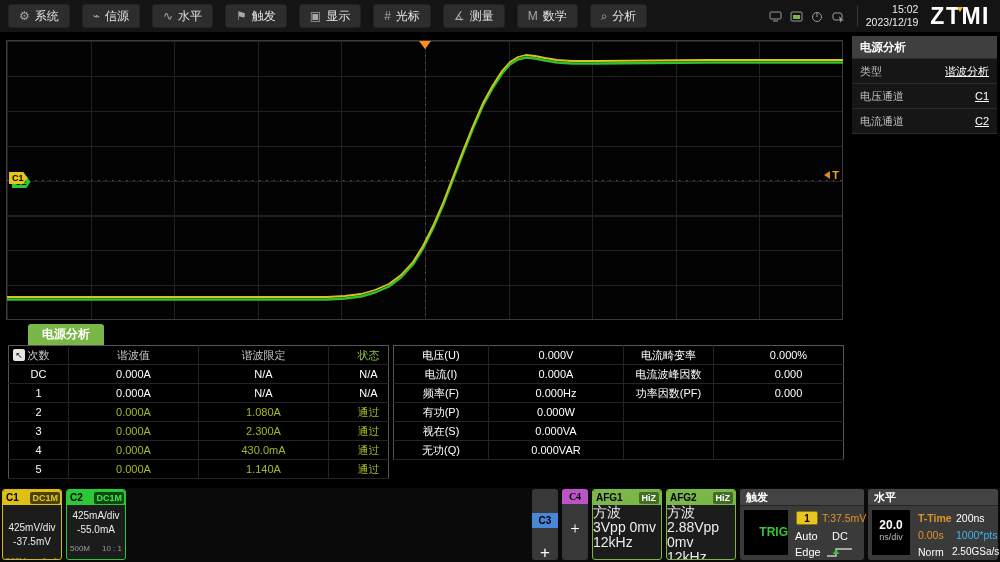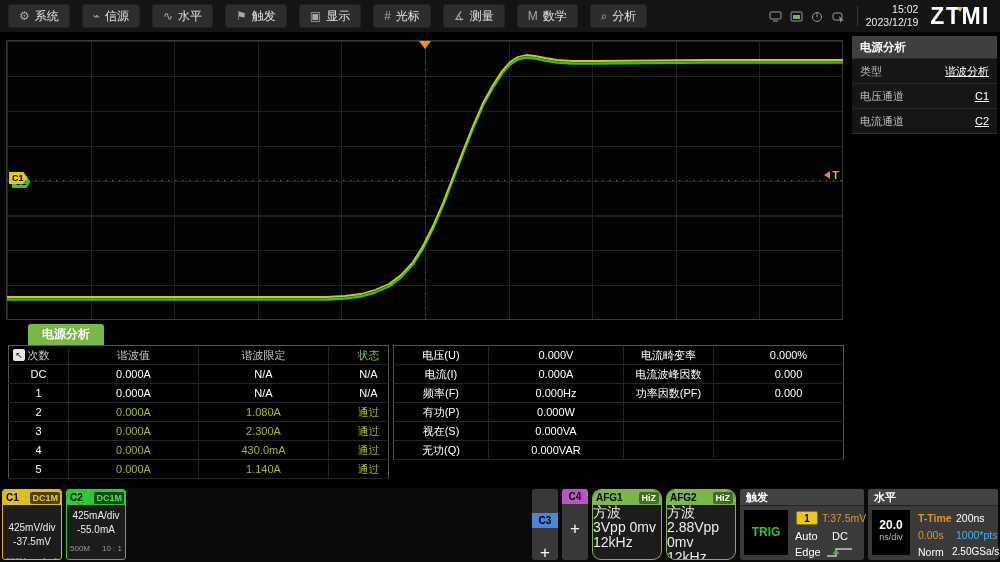--- a/index.html
+++ b/index.html
@@ -88,37 +88,37 @@
   .box-c1 .bdg { background:rgba(20,20,0,0.72); color:#dfc73a; }
   .box-c2 { left:66px; width:60px; border:1px solid #2dc838; }
   .box-c2 .hd { background:#2dc838; }
   .box-c2 .bdg { background:rgba(0,25,0,0.72); color:#49e455; }
   .minibox { position:absolute; top:1px; width:26px; height:71px; border-radius:3px;
     overflow:hidden; background:#383838; }
   .minibox .hd { height:15px; text-align:center; font-size:10px; font-weight:bold;
     color:#000; line-height:15px; }
   .minibox .plus { text-align:center; font-size:17px; color:#fff; line-height:50px; }
   .box-c3 { left:532px; } .box-c3 .hd { background:#4a86d8;margin-top:24px; }
-  .box-c4 { left:562px; } .box-c4 .hd { background:#bb55c5; }
+  .box-c4 { left:562px;font-family:Liberation Serif, serif; } .box-c4 .hd { background:#bb55c5; }
   .afgbox { position:absolute; top:1px; width:70px; height:71px; border:1px solid #7ab648;
-    border-radius:9px; overflow:hidden; background:#1c1c1c; }
+    border-radius:3px; overflow:hidden; background:#1c1c1c; }
   .afgbox .hd { height:15px; background:#7ab648; display:flex; align-items:center;
     font-size:10px; font-weight:bold; }
   .afgbox .hd .nm { color:#000; padding-left:3px; }
   .afgbox .hd .bdg { margin-left:auto; margin-right:2px; background:rgba(0,20,0,0.45);
     color:#fff; font-size:9px; padding:0 3px; border-radius:2px; line-height:12px; }
   .afgbox .ln { text-align:left; font-size:14px; color:#ececec; line-height:15px; }
   .afgbox .ln:first-of-type { margin-top:3px; }
   .graybox { position:absolute; top:1px; height:71px; background:#3a3a3a; border-radius:3px; }
   .graybox .hd { height:17px; line-height:17px; padding:0 6px; font-size:11px; font-weight:bold;
     color:#fff; background:#434343; border-bottom:1px solid #262626;
     border-radius:3px 3px 0 0; }
   .box-trig { left:740px; width:124px; }
   .trig-rect { position:absolute; left:4px; top:21px; width:44px; height:45px; background:#000;
-    color:#35c435; font-size:12px; font-weight:bold; text-align:center; line-height:45px; }
+    color:#35c435; font-size:12px; font-weight:bold; text-align:right; line-height:45px; }
   .trig-badge { position:absolute; left:56px; top:22px; width:22px; height:14px;
     background:#e8c61e; color:#000; font-size:10px; font-weight:bold; text-align:center;
     line-height:14px; border-radius:2px; border:1px solid #8a7410; }
   .trig-mode { position:absolute; left:55px; top:41px; font-size:11px; color:#fff; }
   .trig-type { position:absolute; left:55px; top:57px; font-size:11px; color:#fff; }
   .trig-level { position:absolute; left:82px; top:23px; font-size:10.5px; color:#e09326; }
   .trig-coup { position:absolute; left:92px; top:41px; font-size:11px; color:#fff; }
   .trig-slope { position:absolute; left:86px; top:57px; }
   .box-horz { left:868px; width:130px; }
   .hz-rect { position:absolute; left:4px; top:21px; width:38px; height:45px; background:#000;

